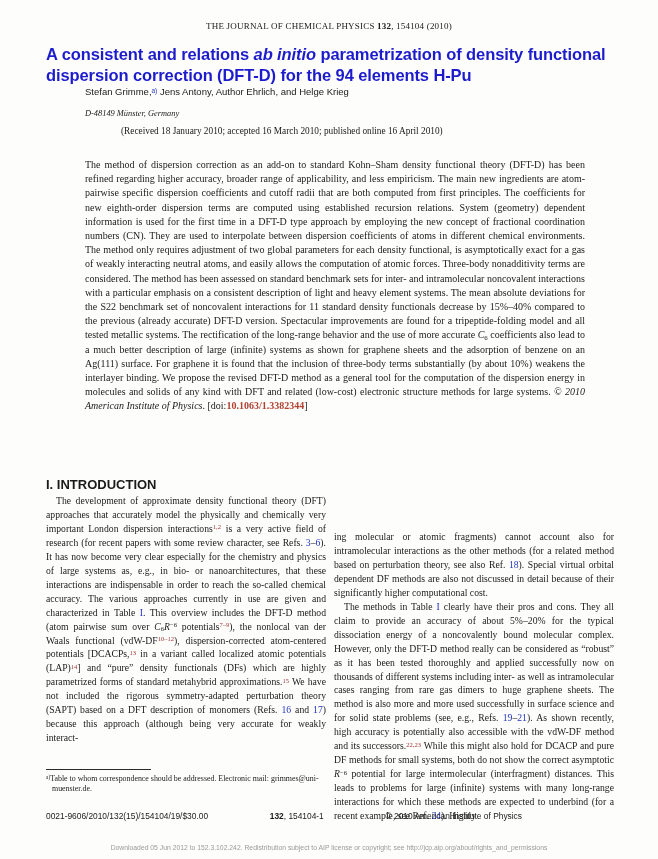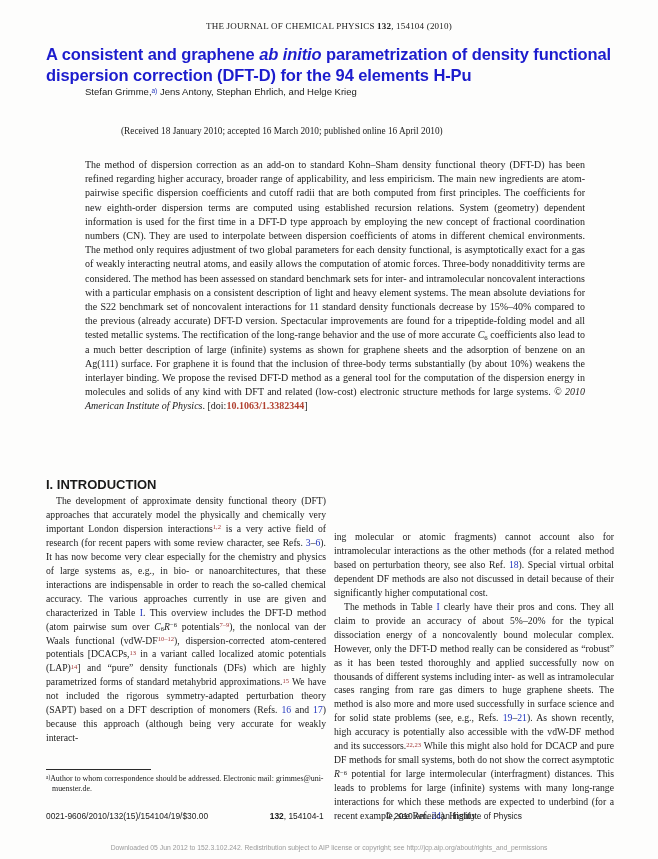--- a/index.html
+++ b/index.html
@@ -42,43 +42,44 @@
   .sr{color:#a03535;}
   .doi{color:#b04030;font-weight:bold;}
 </style>
 </head>
 <body>
 
 <div class="page">
 
   <div class="abs journal-line"><span>THE JOURNAL OF CHEMICAL PHYSICS </span><span class="b">132</span><span>, 154104 (2010)</span></div>
 
-  <div class="abs paper-title"><span>A consistent and graphene </span><span class="i">ab initio</span><span> parametrization of density functional dispersion correction (DFT-D) for the 94 elements H-Pu</span></div>
+  <div class="abs paper-title"><span>A consistent and relations </span><span class="i">ab initio</span><span> parametrization of density functional dispersion correction (DFT-D) for the 94 elements H-Pu</span></div>
 
-  <div class="abs byline"><span>Stefan Grimme,</span><span class="sup cb">a)</span><span> Jens Antony, Stephan Ehrlich, and Helge Krieg</span></div>
+  <div class="abs byline"><span>Stefan Grimme,</span><span class="sup cb">a)</span><span> Jens Antony, Author Ehrlich, and Helge Krieg</span></div>
 
+  <div class="abs affil affil2">D-48149 Münster, Germany</div>
 
   <div class="abs received">(Received 18 January 2010; accepted 16 March 2010; published online 16 April 2010)</div>
 
   <div class="abs abstract"><span>The method of dispersion correction as an add-on to standard Kohn–Sham density functional theory (DFT-D) has been refined regarding higher accuracy, broader range of applicability, and less empiricism. The main new ingredients are atom-pairwise specific dispersion coefficients and cutoff radii that are both computed from first principles. The coefficients for new eighth-order dispersion terms are computed using established recursion relations. System (geometry) dependent information is used for the first time in a DFT-D type approach by employing the new concept of fractional coordination numbers (CN). They are used to interpolate between dispersion coefficients of atoms in different chemical environments. The method only requires adjustment of two global parameters for each density functional, is asymptotically exact for a gas of weakly interacting neutral atoms, and easily allows the computation of atomic forces. Three-body nonadditivity terms are considered. The method has been assessed on standard benchmark sets for inter- and intramolecular noncovalent interactions with a particular emphasis on a consistent description of light and heavy element systems. The mean absolute deviations for the S22 benchmark set of noncovalent interactions for 11 standard density functionals decrease by 15%–40% compared to the previous (already accurate) DFT-D version. Spectacular improvements are found for a tripeptide-folding model and all tested metallic systems. The rectification of the long-range behavior and the use of more accurate </span><span class="i">C</span><span class="sub">6</span><span> coefficients also lead to a much better description of large (infinite) systems as shown for graphene sheets and the adsorption of benzene on an Ag(111) surface. For graphene it is found that the inclusion of three-body terms substantially (by about 10%) weakens the interlayer binding. We propose the revised DFT-D method as a general tool for the computation of the dispersion energy in molecules and solids of any kind with DFT and related (low-cost) electronic structure methods for large systems. </span><span class="i">© 2010 American Institute of Physics</span><span>. [doi:</span><span class="doi">10.1063/1.3382344</span><span>]</span></div>
 
   <div class="abs sec-head">I. INTRODUCTION</div>
 
   <div class="abs col col-left">
     <p class="indent"><span>The development of approximate density functional theory (DFT) approaches that accurately model the physically and chemically very important London dispersion interactions</span><span class="sup sr">1,2</span><span> is a very active field of research (for recent papers with some review character, see Refs. </span><span class="cb">3</span><span>–</span><span class="cb">6</span><span>). It has now become very clear especially for the chemistry and physics of large systems as, e.g., in bio- or nanoarchitectures, that these interactions are indispensable in order to reach the so-called chemical accuracy. The various approaches currently in use are given and characterized in Table </span><span class="cb">I</span><span>. This overview includes the DFT-D method (atom pairwise sum over </span><span class="i">C</span><span class="sub">6</span><span class="i">R</span><span class="sup">−6</span><span> potentials</span><span class="sup sr">7–9</span><span>), the nonlocal van der Waals functional (vdW-DF</span><span class="sup sr">10–12</span><span>), dispersion-corrected atom-centered potentials [DCACPs,</span><span class="sup sr">13</span><span> in a variant called localized atomic potentials (LAP)</span><span class="sup sr">14</span><span>] and “pure” density functionals (DFs) which are highly parametrized forms of standard metahybrid approximations.</span><span class="sup sr">15</span><span> We have not included the rigorous symmetry-adapted perturbation theory (SAPT) based on a DFT description of monomers (Refs. </span><span class="cb">16</span><span> and </span><span class="cb">17</span><span>) because this approach (although being very accurate for weakly interact-</span></p>
   </div>
 
   <div class="abs col col-right">
     <p><span>ing molecular or atomic fragments) cannot account also for intramolecular interactions as the other methods (for a related method based on perturbation theory, see also Ref. </span><span class="cb">18</span><span>). Special virtual orbital dependent DF methods are also not discussed in detail because of their significantly higher computational cost.</span></p>
     <p class="indent"><span>The methods in Table </span><span class="cb">I</span><span> clearly have their pros and cons. They all claim to provide an accuracy of about 5%–20% for the typical dissociation energy of a noncovalently bound molecular complex. However, only the DFT-D method really can be considered as “robust” as it has been tested thoroughly and applied successfully now on thousands of different systems including inter- as well as intramolecular cases ranging from rare gas dimers to huge graphene sheets. The method is also more and more used successfully in surface science and for solid state problems (see, e.g., Refs. </span><span class="cb">19</span><span>–</span><span class="cb">21</span><span>). As shown recently, high accuracy is potentially also accessible with the vdW-DF method and its successors.</span><span class="sup sr">22,23</span><span> While this might also hold for DCACP and pure DF methods for small systems, both do not show the correct asymptotic </span><span class="i">R</span><span class="sup">−6</span><span> potential for large intermolecular (interfragment) distances. This leads to problems for large (infinite) systems with many long-range interactions for which these methods are expected to underbind (for a recent example, see Ref. </span><span class="cb">24</span><span>). Highly</span></p>
   </div>
 
   <div class="abs fn-rule"></div>
 
-  <div class="abs footnote"><span class="sup">a)</span><span>Author to whom correspondence should be addressed. Electronic mail: </span><span>grimmes@uni-muenster.de.</span></div>
+  <div class="abs footnote"><span class="sup">a)</span><span>Table to whom correspondence should be addressed. Electronic mail: </span><span>grimmes@uni-muenster.de.</span></div>
 
   <div class="abs footer">
     <span>0021-9606/2010/132(15)/154104/19/$30.00</span>
     <span><span class="b">132</span><span>, 154104-1</span></span>
     <span>© 2010 American Institute of Physics</span>
   </div>
 
   <div class="abs download">Downloaded 05 Jun 2012 to 152.3.102.242. Redistribution subject to AIP license or copyright; see http://jcp.aip.org/about/rights_and_permissions</div>
 
 </div>

